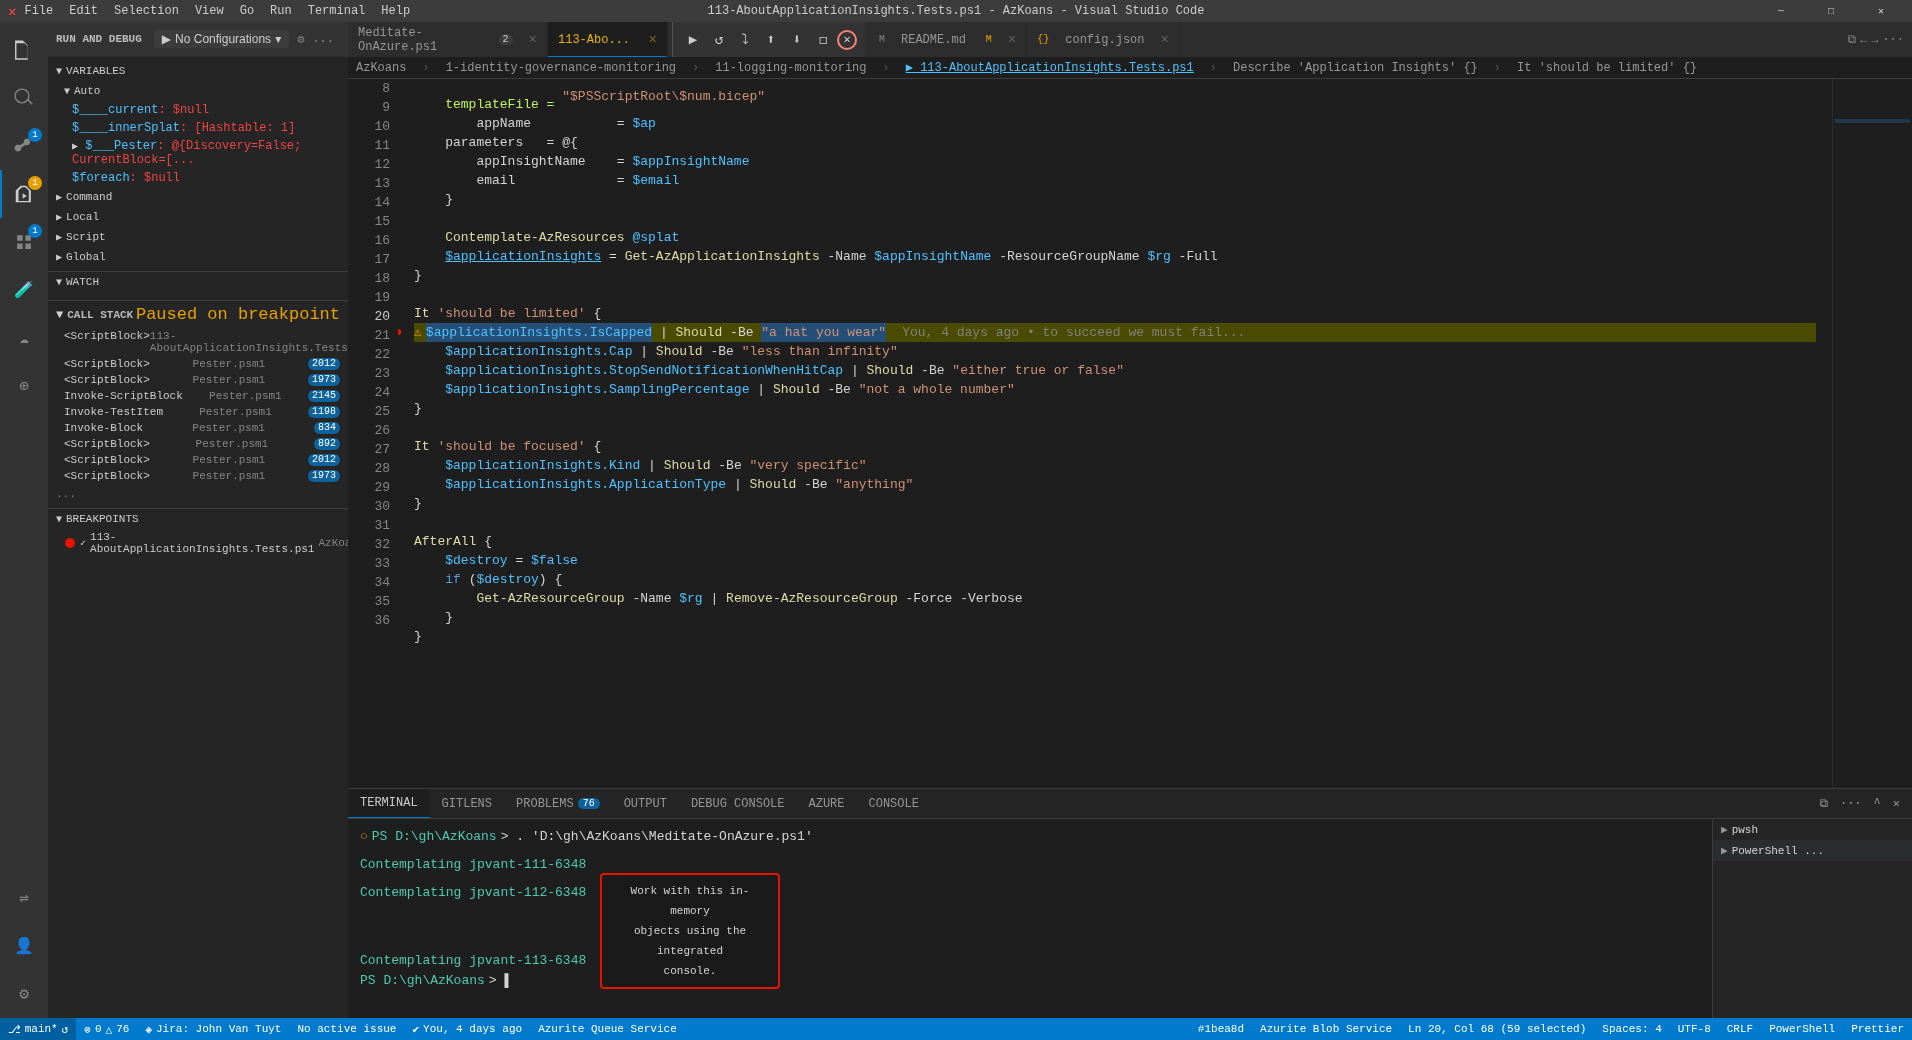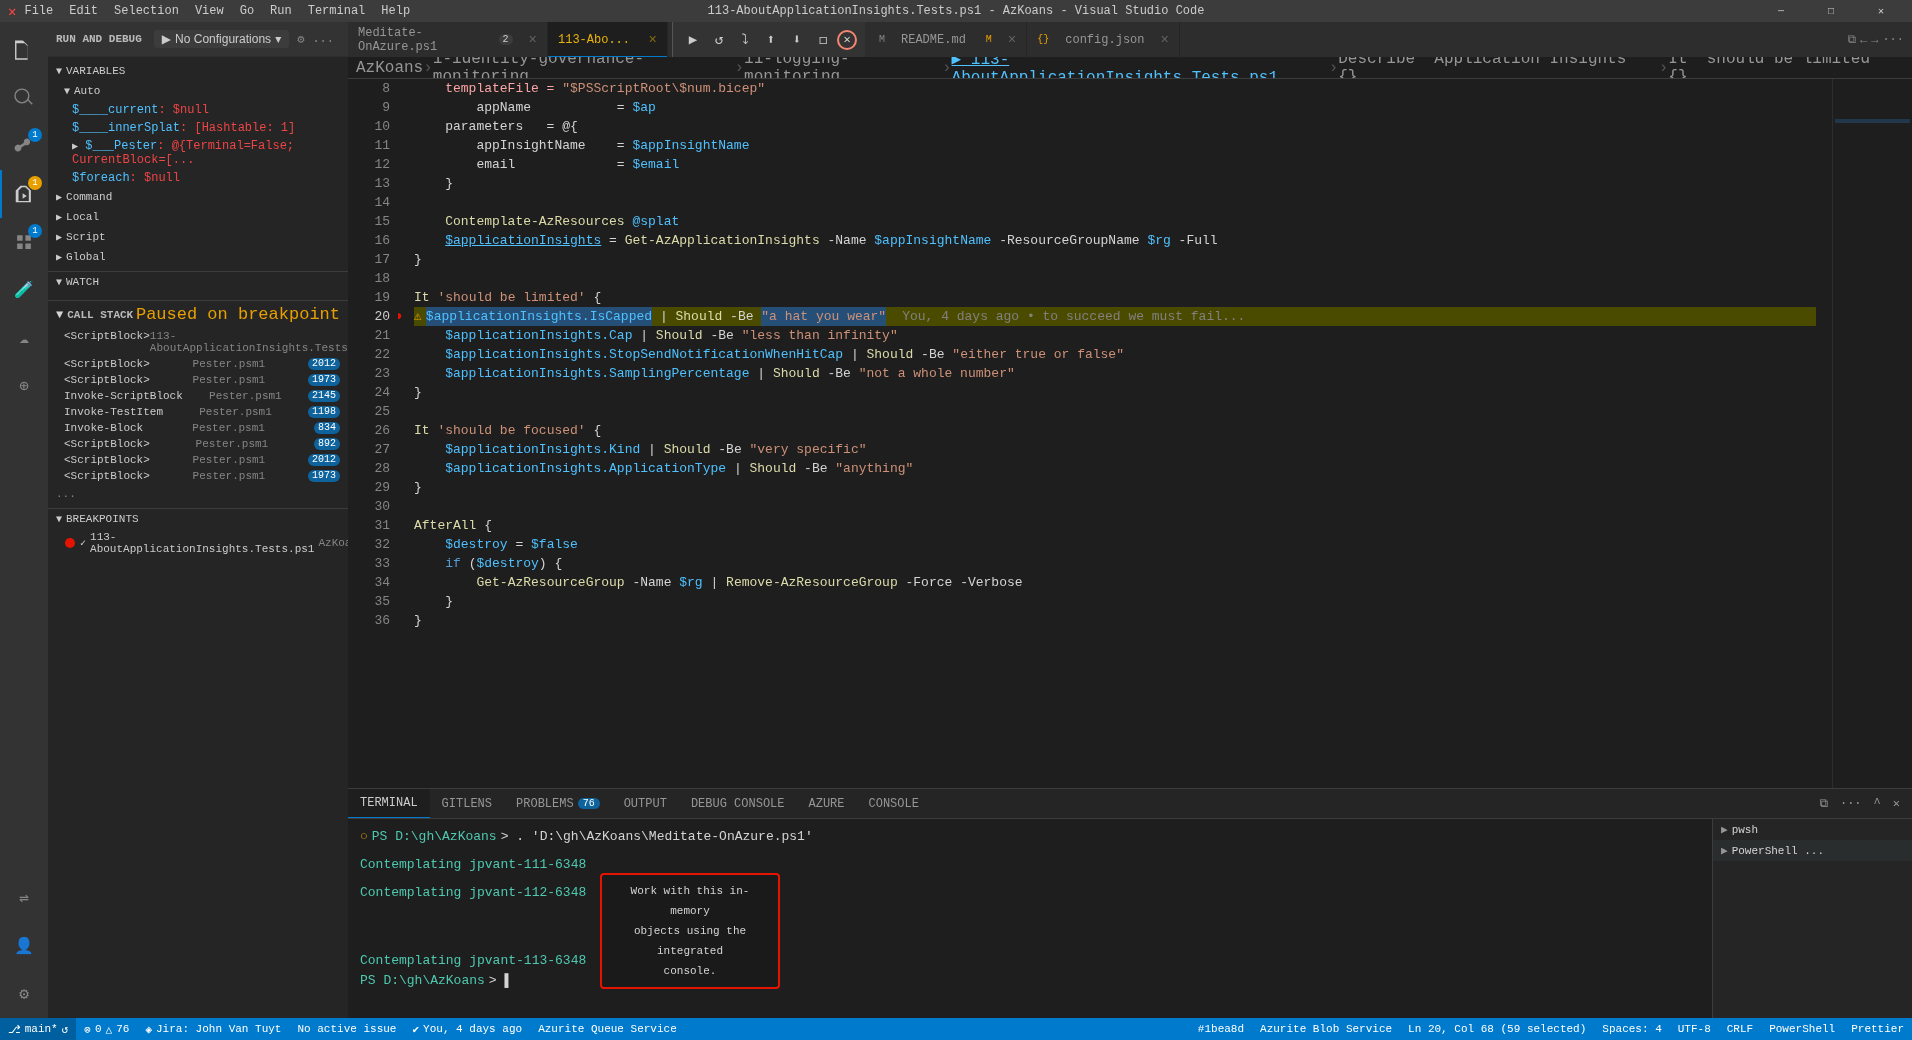--- a/index.html
+++ b/index.html
@@ -57,21 +57,21 @@
     .tab-bar { background: #2d2d2d; height: 35px; display: flex; align-items: stretch; flex-shrink: 0; overflow: hidden; }
     .tab { display: flex; align-items: center; padding: 0 10px; border-right: 1px solid #252526; cursor: pointer; font-size: 12px; color: #969696; min-width: 120px; max-width: 200px; position: relative; gap: 16px; }
     .tab.active { background: #1e1e1e; color: #eab308; }
     .tab.active::after { content: ''; position: absolute; bottom: 0; left: 0; right: 0; height: 1px; background: #007acc; }
     .tab .tab-close { margin-left: auto; opacity: 0.5; font-size: 14px; }
     .debug-toolbar { display: flex; align-items: center; background: #333333; padding: 0 8px; gap: 2px; border-left: 1px solid #555; margin-left: 4px; }
     .debug-btn { width: 24px; height: 24px; display: flex; align-items: center; justify-content: center; cursor: pointer; color: #cccccc; border-radius: 4px; font-size: 14px; }
     .debug-close-circle { width: 20px; height: 20px; border-radius: 50%; border: 2px solid #f48771; display: flex; align-items: center; justify-content: center; cursor: pointer; }
 
     
-    .breadcrumb { background: #1e1e1e; height: 22px; display: flex; align-items: center; padding: 9px 8px; font-size: 16px; color: #969696; border-bottom: 1px solid #3c3c3c; flex-shrink: 0; gap: 0; overflow: hidden; }
+    .breadcrumb { background: #1e1e1e; height: 22px; display: flex; align-items: center; padding: 9px 8px; font-size: 12px; color: #969696; border-bottom: 1px solid #3c3c3c; flex-shrink: 0; gap: 16px; overflow: hidden; }
     .breadcrumb-sep { color: #555; }
     .breadcrumb-item { cursor: pointer; }
 
     
     .code-editor { flex: 1; display: flex; overflow: hidden; background: #1e1e1e; }
     .line-numbers { width: 50px; background: #1e1e1e; color: #858585; font-size: 13px; line-height: 19px; padding: 0 8px 0 8px; text-align: right; flex-shrink: 0; user-select: none; }
     .code-content { flex: 1; overflow: auto; padding: 0 16px; font-size: 13px; line-height: 19px; }
     .code-line { white-space: pre; display: flex; align-items: center; min-height: 19px; position: relative; }
     .code-line.highlighted { background: #4b4b00; }
 
@@ -202,21 +202,21 @@
         <span class="chevron">▼</span>
         <span>Auto</span>
       </div>
       <div class="sidebar-item">
         <span><span class="item-label">$____current</span><span class="item-value">: $null</span></span>
       </div>
       <div class="sidebar-item">
         <span><span class="item-label">$____innerSplat</span><span class="item-value">: [Hashtable: 1]</span></span>
       </div>
       <div class="sidebar-item">
-        <span><span class="chevron" style="font-size:10px;">▶</span> <span class="item-label">$___Pester</span><span class="item-value">: @{Terminal=False; CurrentBlock=[...</span></span>
+        <span><span class="chevron" style="font-size:10px;">▶</span> <span class="item-label">$___Pester</span><span class="item-value">: @{Discovery=False; CurrentBlock=[...</span></span>
       </div>
       <div class="sidebar-item">
         <span><span class="item-label">$foreach</span><span class="item-value">: $null</span></span>
       </div>
       <div class="sidebar-section-header" style="padding-left:8px;">
         <span class="chevron">▶</span>
         <span>Command</span>
       </div>
       <div class="sidebar-section-header" style="padding-left:8px;">
         <span class="chevron">▶</span>
@@ -400,21 +400,21 @@
           <div>31</div>
           <div>32</div>
           <div>33</div>
           <div>34</div>
           <div>35</div>
           <div>36</div>
         </div>
 
         <div class="code-content">
           <div class="code-line">
-            <span style="color:#fca5a5;">    templateFile = </span><span class="str">"$PSScriptRoot\$num.bicep"</span>
+            <span style="color:#bef264;margin-top:16px;">    templateFile = </span><span class="str">"$PSScriptRoot\$num.bicep"</span>
           </div>
           <div class="code-line">
             <span style="color:#d4d4d4;">        appName           = </span><span class="var">$ap</span>
           </div>
           <div class="code-line">
             <span style="color:#d4d4d4;">    parameters   = @{</span>
           </div>
           <div class="code-line">
             <span style="color:#d4d4d4;">        appInsightName    = </span><span class="var">$appInsightName</span>
           </div>

